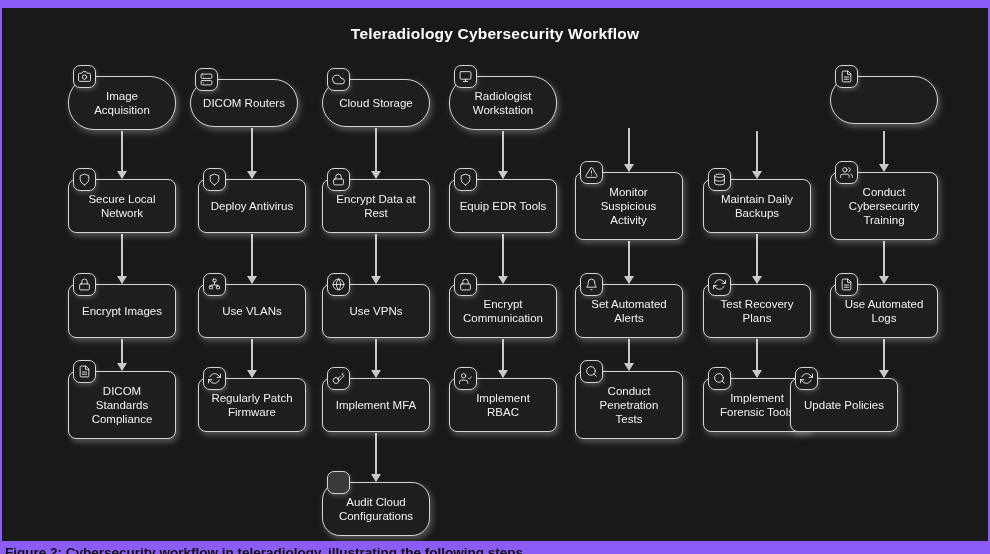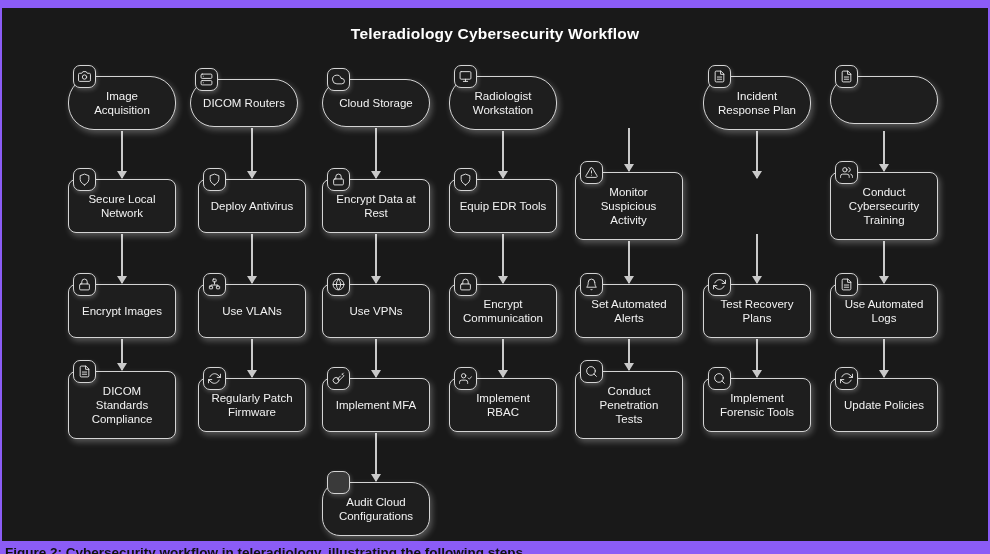--- a/index.html
+++ b/index.html
@@ -243,88 +243,87 @@
       <div class="node rect" style="width: 108px; left: 573px; top: 363px;">
         <span class="badge">
           <svg width="13" height="13" viewBox="0 0 24 24" fill="none" stroke="#e9e9e9" stroke-width="1.7" stroke-linecap="round" stroke-linejoin="round">
             <circle cx="11" cy="11" r="8"></circle>
             <line x1="21" y1="21" x2="16.65" y2="16.65"></line>
           </svg>
         </span>
         <span class="label">Conduct Penetration Tests</span>
       </div>
       <div class="arrow" style="left: 626px; top: 331px; height: 31px;"></div>
-      <div class="node stadium" style="width: 108px; left: 701px; top: 68px;">
+      <div class="node rect" style="width: 108px; left: 701px; top: 171px;">
+        <span class="badge">
+          <svg width="13" height="13" viewBox="0 0 24 24" fill="none" stroke="#e9e9e9" stroke-width="1.7" stroke-linecap="round" stroke-linejoin="round">
+            <ellipse cx="12" cy="5" rx="9" ry="3"></ellipse>
+            <path d="M21 12c0 1.66-4 3-9 3s-9-1.34-9-3"></path>
+            <path d="M3 5v14c0 1.66 4 3 9 3s9-1.34 9-3V5"></path>
+          </svg>
+        </span>
+        <span class="label">Maintain Daily Backups</span>
+      </div>
+      <div class="arrow" style="left: 754px; top: 123px; height: 47px;"></div>
+      <div class="node rect" style="width: 108px; left: 701px; top: 276px;">
+        <span class="badge">
+          <svg width="13" height="13" viewBox="0 0 24 24" fill="none" stroke="#e9e9e9" stroke-width="1.7" stroke-linecap="round" stroke-linejoin="round">
+            <polyline points="23 4 23 10 17 10"></polyline>
+            <polyline points="1 20 1 14 7 14"></polyline>
+            <path d="M3.51 9a9 9 0 0 1 14.85-3.36L23 10M1 14l4.64 4.36A9 9 0 0 0 20.49 15"></path>
+          </svg>
+        </span>
+        <span class="label">Test Recovery Plans</span>
+      </div>
+      <div class="arrow" style="left: 754px; top: 226px; height: 49px;"></div>
+      <div class="node rect" style="width: 108px; left: 701px; top: 370px;">
+        <span class="badge">
+          <svg width="13" height="13" viewBox="0 0 24 24" fill="none" stroke="#e9e9e9" stroke-width="1.7" stroke-linecap="round" stroke-linejoin="round">
+            <circle cx="11" cy="11" r="8"></circle>
+            <line x1="21" y1="21" x2="16.65" y2="16.65"></line>
+          </svg>
+        </span>
+        <span class="label">Implement Forensic Tools</span>
+      </div>
+      <div class="arrow" style="left: 754px; top: 331px; height: 38px;"></div>
+      <div class="node stadium" style="width: 108px; left: 828px; top: 68px;">
         <span class="badge">
           <svg width="13" height="13" viewBox="0 0 24 24" fill="none" stroke="#e9e9e9" stroke-width="1.7" stroke-linecap="round" stroke-linejoin="round">
             <path d="M14 2H6a2 2 0 0 0-2 2v16a2 2 0 0 0 2 2h12a2 2 0 0 0 2-2V8z"></path>
             <polyline points="14 2 14 8 20 8"></polyline>
             <line x1="8" y1="13" x2="16" y2="13"></line>
             <line x1="8" y1="17" x2="16" y2="17"></line>
           </svg>
         </span>
-        <span class="label">Incident Response Plan</span>
-      </div>
-      <div class="arrow" style="left: 754px; top: 123px; height: 47px;"></div>
-      <div class="node rect" style="width: 108px; left: 701px; top: 276px;">
-        <span class="badge">
-          <svg width="13" height="13" viewBox="0 0 24 24" fill="none" stroke="#e9e9e9" stroke-width="1.7" stroke-linecap="round" stroke-linejoin="round">
-            <polyline points="23 4 23 10 17 10"></polyline>
-            <polyline points="1 20 1 14 7 14"></polyline>
-            <path d="M3.51 9a9 9 0 0 1 14.85-3.36L23 10M1 14l4.64 4.36A9 9 0 0 0 20.49 15"></path>
-          </svg>
-        </span>
-        <span class="label">Test Recovery Plans</span>
-      </div>
-      <div class="arrow" style="left: 754px; top: 226px; height: 49px;"></div>
-      <div class="node rect" style="width: 108px; left: 701px; top: 370px;">
-        <span class="badge">
-          <svg width="13" height="13" viewBox="0 0 24 24" fill="none" stroke="#e9e9e9" stroke-width="1.7" stroke-linecap="round" stroke-linejoin="round">
-            <circle cx="11" cy="11" r="8"></circle>
-            <line x1="21" y1="21" x2="16.65" y2="16.65"></line>
-          </svg>
-        </span>
-        <span class="label">Implement Forensic Tools</span>
-      </div>
-      <div class="arrow" style="left: 754px; top: 331px; height: 38px;"></div>
-      <div class="node stadium" style="width: 108px; left: 828px; top: 68px;">
+      </div>
+      <div class="node rect" style="width: 108px; left: 828px; top: 164px;">
+        <span class="badge">
+          <svg width="13" height="13" viewBox="0 0 24 24" fill="none" stroke="#e9e9e9" stroke-width="1.7" stroke-linecap="round" stroke-linejoin="round">
+            <path d="M17 21v-2a4 4 0 0 0-4-4H5a4 4 0 0 0-4 4v2"></path>
+            <circle cx="9" cy="7" r="4"></circle>
+            <path d="M23 21v-2a4 4 0 0 0-3-3.87"></path>
+            <path d="M16 3.13a4 4 0 0 1 0 7.75"></path>
+          </svg>
+        </span>
+        <span class="label">Conduct Cybersecurity Training</span>
+      </div>
+      <div class="arrow" style="left: 881px; top: 123px; height: 40px;"></div>
+      <div class="node rect" style="width: 108px; left: 828px; top: 276px;">
         <span class="badge">
           <svg width="13" height="13" viewBox="0 0 24 24" fill="none" stroke="#e9e9e9" stroke-width="1.7" stroke-linecap="round" stroke-linejoin="round">
             <path d="M14 2H6a2 2 0 0 0-2 2v16a2 2 0 0 0 2 2h12a2 2 0 0 0 2-2V8z"></path>
             <polyline points="14 2 14 8 20 8"></polyline>
             <line x1="8" y1="13" x2="16" y2="13"></line>
             <line x1="8" y1="17" x2="16" y2="17"></line>
           </svg>
         </span>
-      </div>
-      <div class="node rect" style="width: 108px; left: 828px; top: 164px;">
-        <span class="badge">
-          <svg width="13" height="13" viewBox="0 0 24 24" fill="none" stroke="#e9e9e9" stroke-width="1.7" stroke-linecap="round" stroke-linejoin="round">
-            <path d="M17 21v-2a4 4 0 0 0-4-4H5a4 4 0 0 0-4 4v2"></path>
-            <circle cx="9" cy="7" r="4"></circle>
-            <path d="M23 21v-2a4 4 0 0 0-3-3.87"></path>
-            <path d="M16 3.13a4 4 0 0 1 0 7.75"></path>
-          </svg>
-        </span>
-        <span class="label">Conduct Cybersecurity Training</span>
-      </div>
-      <div class="arrow" style="left: 881px; top: 123px; height: 40px;"></div>
-      <div class="node rect" style="width: 108px; left: 828px; top: 276px;">
-        <span class="badge">
-          <svg width="13" height="13" viewBox="0 0 24 24" fill="none" stroke="#e9e9e9" stroke-width="1.7" stroke-linecap="round" stroke-linejoin="round">
-            <path d="M14 2H6a2 2 0 0 0-2 2v16a2 2 0 0 0 2 2h12a2 2 0 0 0 2-2V8z"></path>
-            <polyline points="14 2 14 8 20 8"></polyline>
-            <line x1="8" y1="13" x2="16" y2="13"></line>
-            <line x1="8" y1="17" x2="16" y2="17"></line>
-          </svg>
-        </span>
         <span class="label">Use Automated Logs</span>
       </div>
       <div class="arrow" style="left: 881px; top: 233px; height: 42px;"></div>
-      <div class="node rect" style="width: 108px; left: 828px; top: 370px; text-align: center;">
+      <div class="node rect" style="width: 108px; left: 788px; top: 370px; text-align: center;">
         <span class="badge">
           <svg width="13" height="13" viewBox="0 0 24 24" fill="none" stroke="#e9e9e9" stroke-width="1.7" stroke-linecap="round" stroke-linejoin="round">
             <polyline points="23 4 23 10 17 10"></polyline>
             <polyline points="1 20 1 14 7 14"></polyline>
             <path d="M3.51 9a9 9 0 0 1 14.85-3.36L23 10M1 14l4.64 4.36A9 9 0 0 0 20.49 15"></path>
           </svg>
         </span>
         <span class="label">Update Policies</span>
       </div>
       <div class="arrow" style="left: 881px; top: 331px; height: 38px;"></div>

